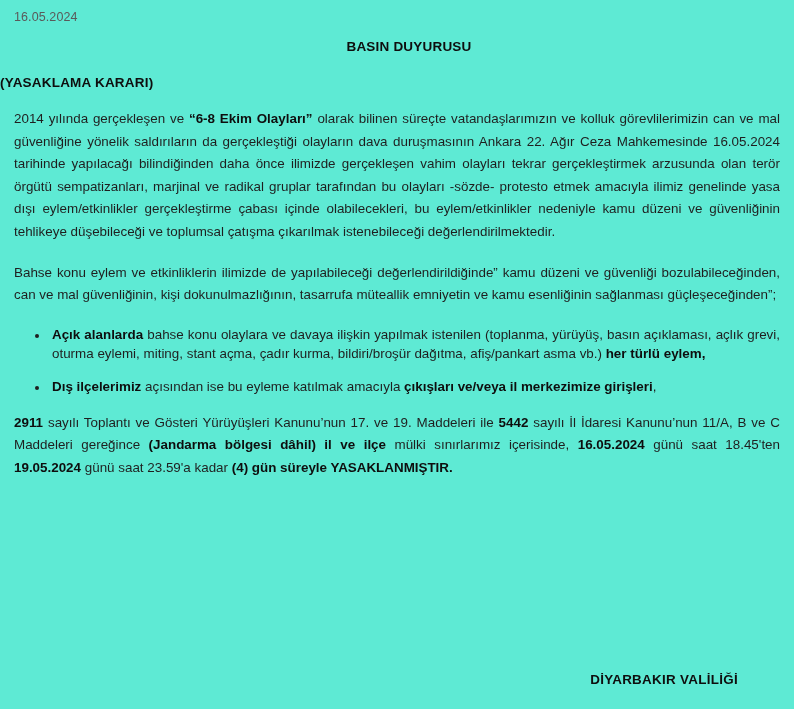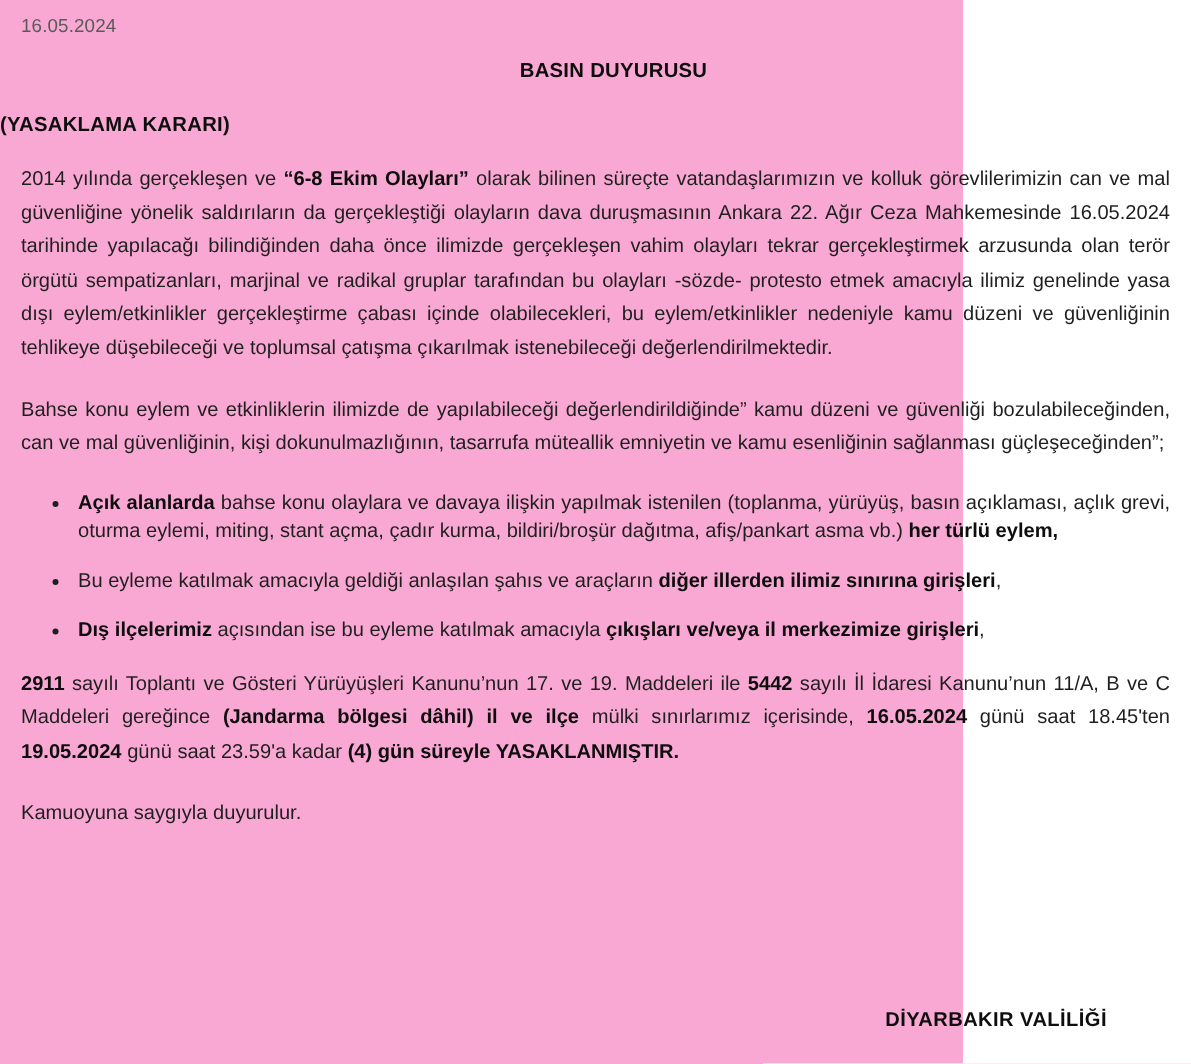--- a/index.html
+++ b/index.html
@@ -12,25 +12,25 @@
     width: 794px;
     height: 709px;
     overflow: hidden;
     font-family: "Liberation Sans", sans-serif;
     color: #1c1c1c;
     -webkit-font-smoothing: antialiased;
   }
 
   .page {
     position: relative;
-    width: 642px;
+    width: 794px;
     height: 709px;
     box-sizing: border-box;
     padding: 0;
-    background: #f9a8d4;
+    background: #5eead4;
   }
 
   
   .date-line {
     position: absolute;
     top: 9px;
     left: 14px;
     font-size: 12.5px;
     line-height: 16px;
     color: #5a5a5a;
@@ -144,31 +144,27 @@
     <p class="para"><span>2014 yılında gerçekleşen ve </span><b>“6-8 Ekim Olayları”</b><span> olarak bilinen süreçte vatandaşlarımızın ve kolluk görevlilerimizin can ve mal güvenliğine yönelik saldırıların da gerçekleştiği olayların dava duruşmasının Ankara 22. Ağır Ceza Mahkemesinde 16.05.2024 tarihinde yapılacağı bilindiğinden daha önce ilimizde gerçekleşen vahim olayları tekrar gerçekleştirmek arzusunda olan terör örgütü sempatizanları, marjinal ve radikal gruplar tarafından bu olayları -sözde- protesto etmek amacıyla ilimiz genelinde yasa dışı eylem/etkinlikler gerçekleştirme çabası içinde olabilecekleri, bu eylem/etkinlikler nedeniyle kamu düzeni ve güvenliğinin tehlikeye düşebileceği ve toplumsal çatışma çıkarılmak istenebileceği değerlendirilmektedir.</span></p>
 
     <p class="para">Bahse konu eylem ve etkinliklerin ilimizde de yapılabileceği değerlendirildiğinde” kamu düzeni ve güvenliği bozulabileceğinden, can ve mal güvenliğinin, kişi dokunulmazlığının, tasarrufa müteallik emniyetin ve kamu esenliğinin sağlanması güçleşeceğinden”;</p>
 
     <ul class="bullets">
 
       <li>
         <span class="bullet-dot"></span><b>Açık alanlarda</b><span> bahse konu olaylara ve davaya ilişkin yapılmak istenilen (toplanma, yürüyüş, basın açıklaması, açlık grevi, oturma eylemi, miting, stant açma, çadır kurma, bildiri/broşür dağıtma, afiş/pankart asma vb.) </span><b>her türlü eylem,</b><span></span>
       </li>
 
-      <li>
-        <span class="bullet-dot"></span><b></b><span>Bu eyleme katılmak amacıyla geldiği anlaşılan şahıs ve araçların </span><b>diğer illerden ilimiz sınırına girişleri</b><span>,</span>
-      </li>
 
       <li>
         <span class="bullet-dot"></span><b>Dış ilçelerimiz</b><span> açısından ise bu eyleme katılmak amacıyla </span><b>çıkışları ve/veya il merkezimize girişleri</b><span>,</span>
       </li>
 
     </ul>
 
     <p class="para"><b>2911</b><span> sayılı Toplantı ve Gösteri Yürüyüşleri Kanunu’nun 17. ve 19. Maddeleri ile </span><b>5442</b><span> sayılı İl İdaresi Kanunu’nun 11/A, B ve C Maddeleri gereğince </span><b>(Jandarma bölgesi dâhil) il ve ilçe</b><span> mülki sınırlarımız içerisinde, </span><b>16.05.2024</b><span> günü saat 18.45'ten </span><b>19.05.2024</b><span> günü saat 23.59'a kadar </span><b>(4) gün süreyle YASAKLANMIŞTIR.</b></p>
 
-    <p class="para closing">Kamuoyuna saygıyla duyurulur.</p>
 
   </div>
 
   <div class="signature">DİYARBAKIR VALİLİĞİ</div>
 
 </div>
 
 </body></html>

